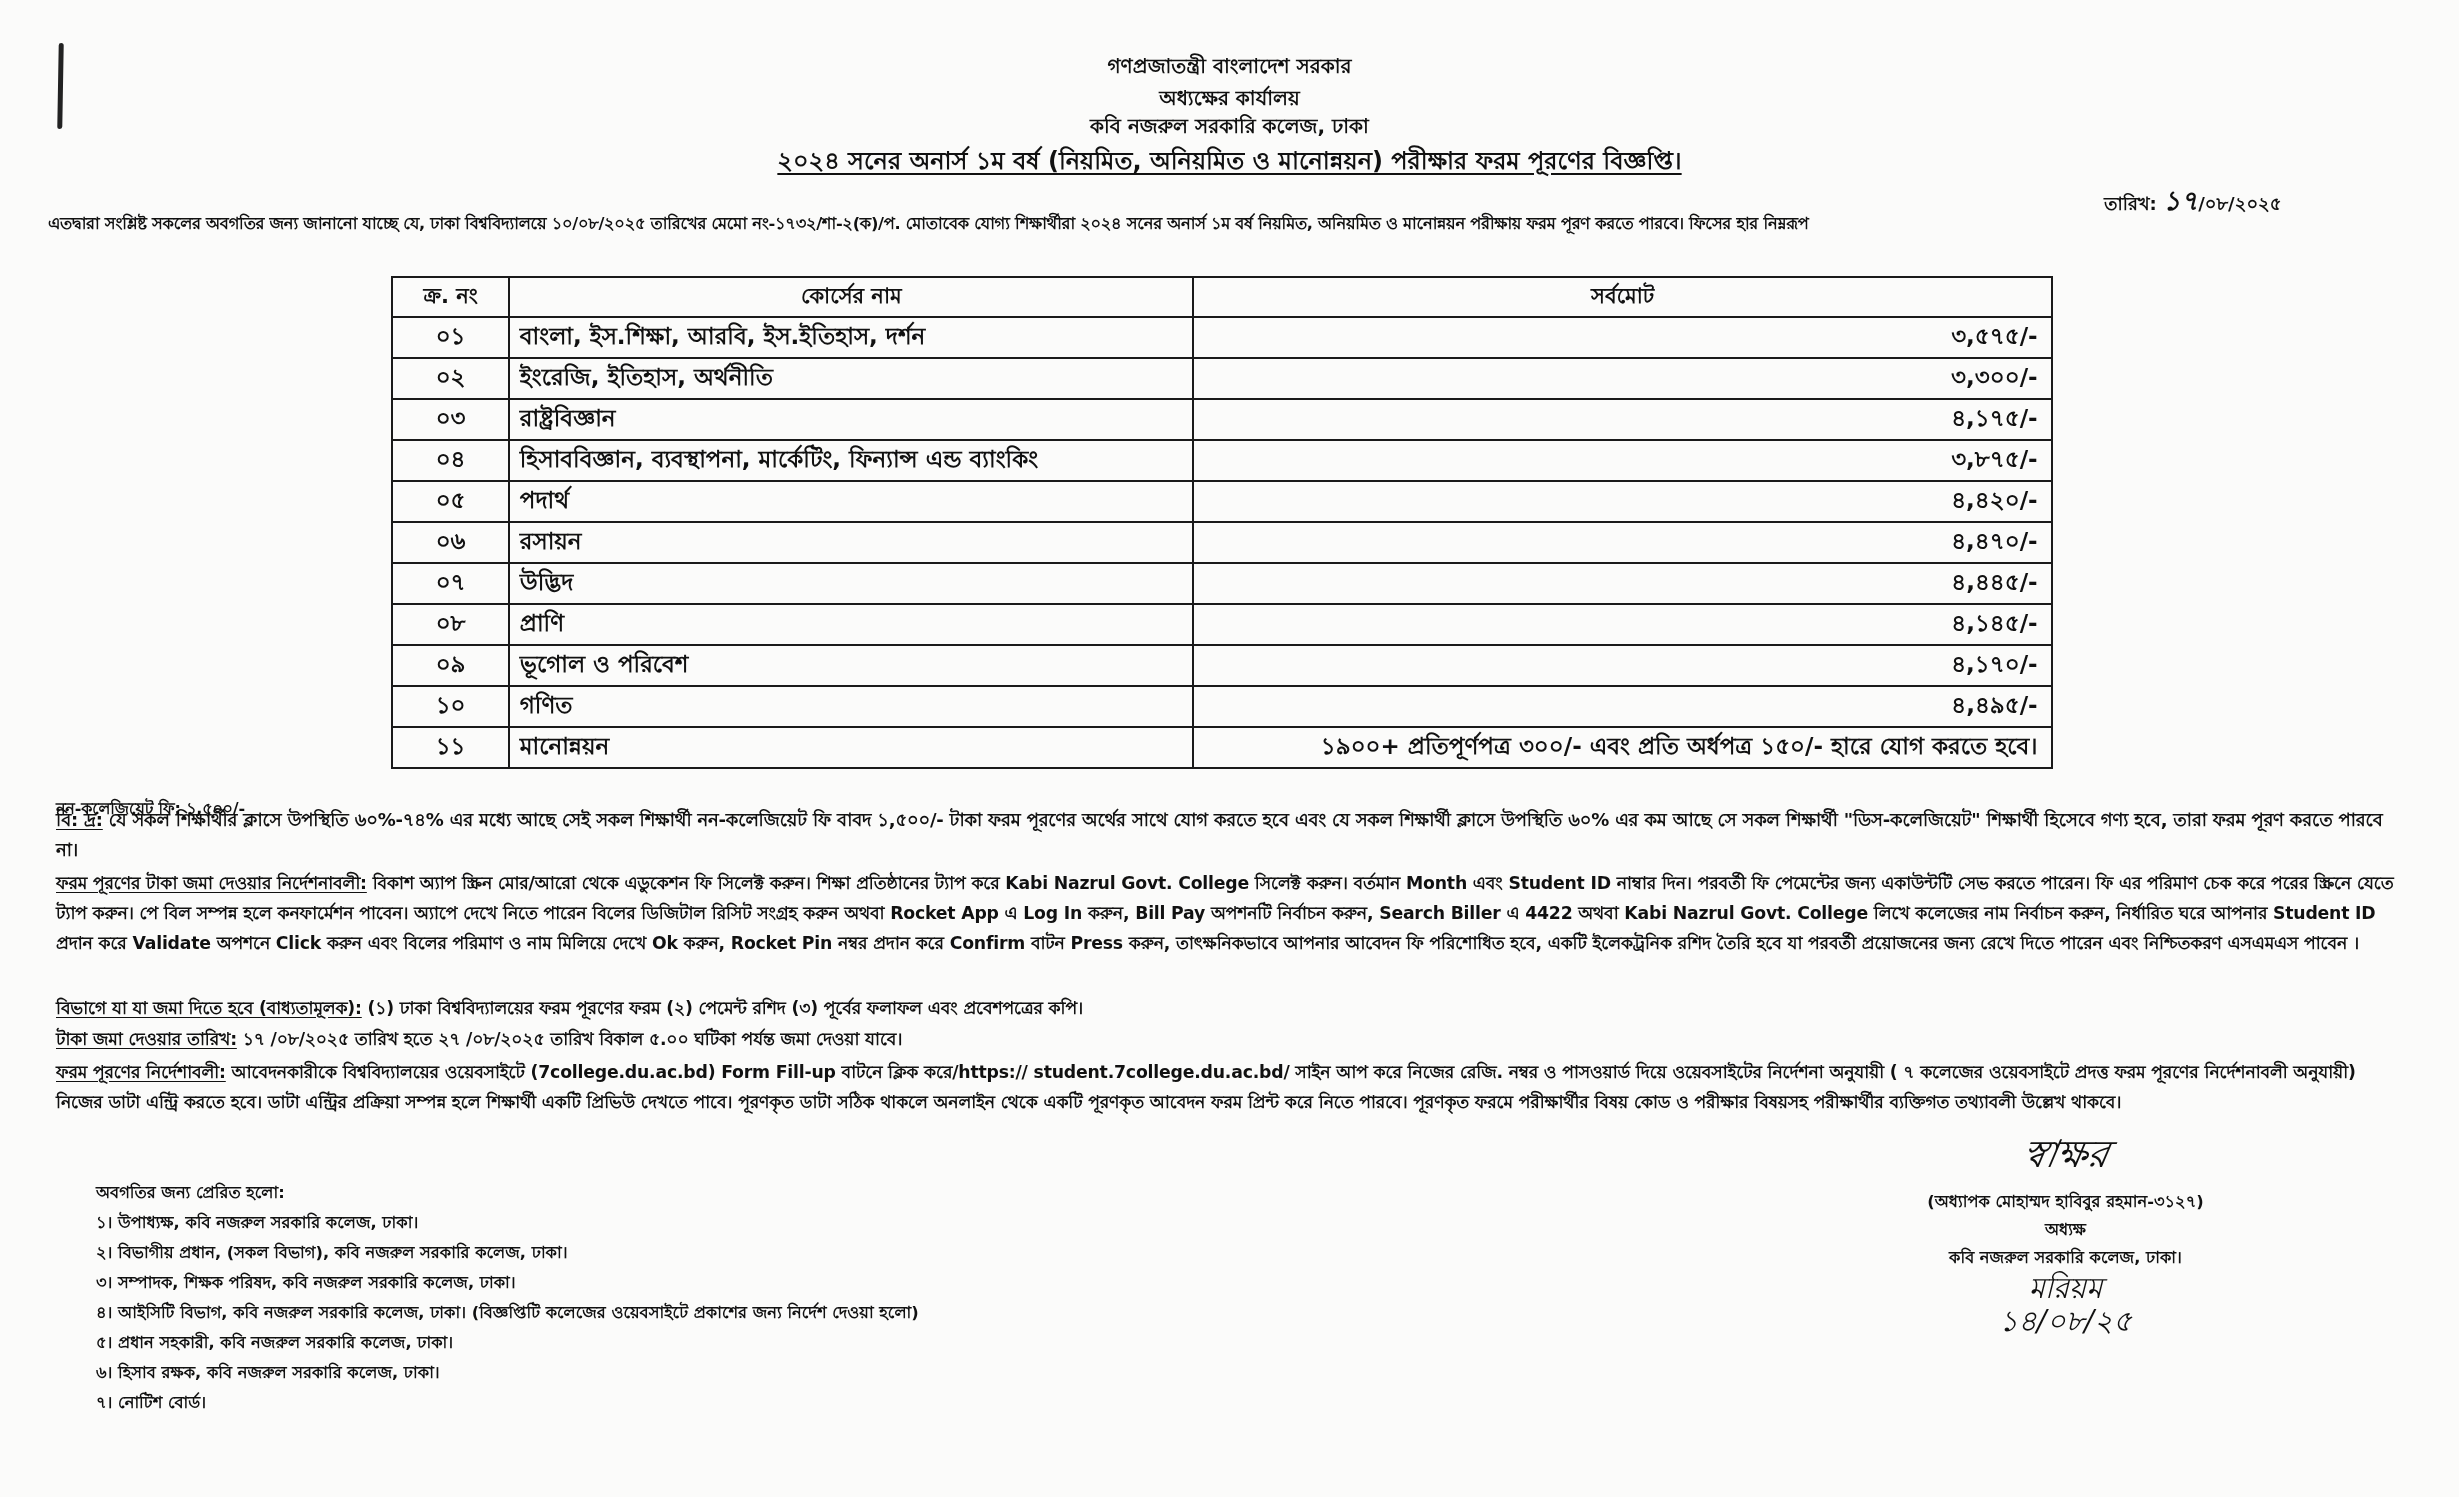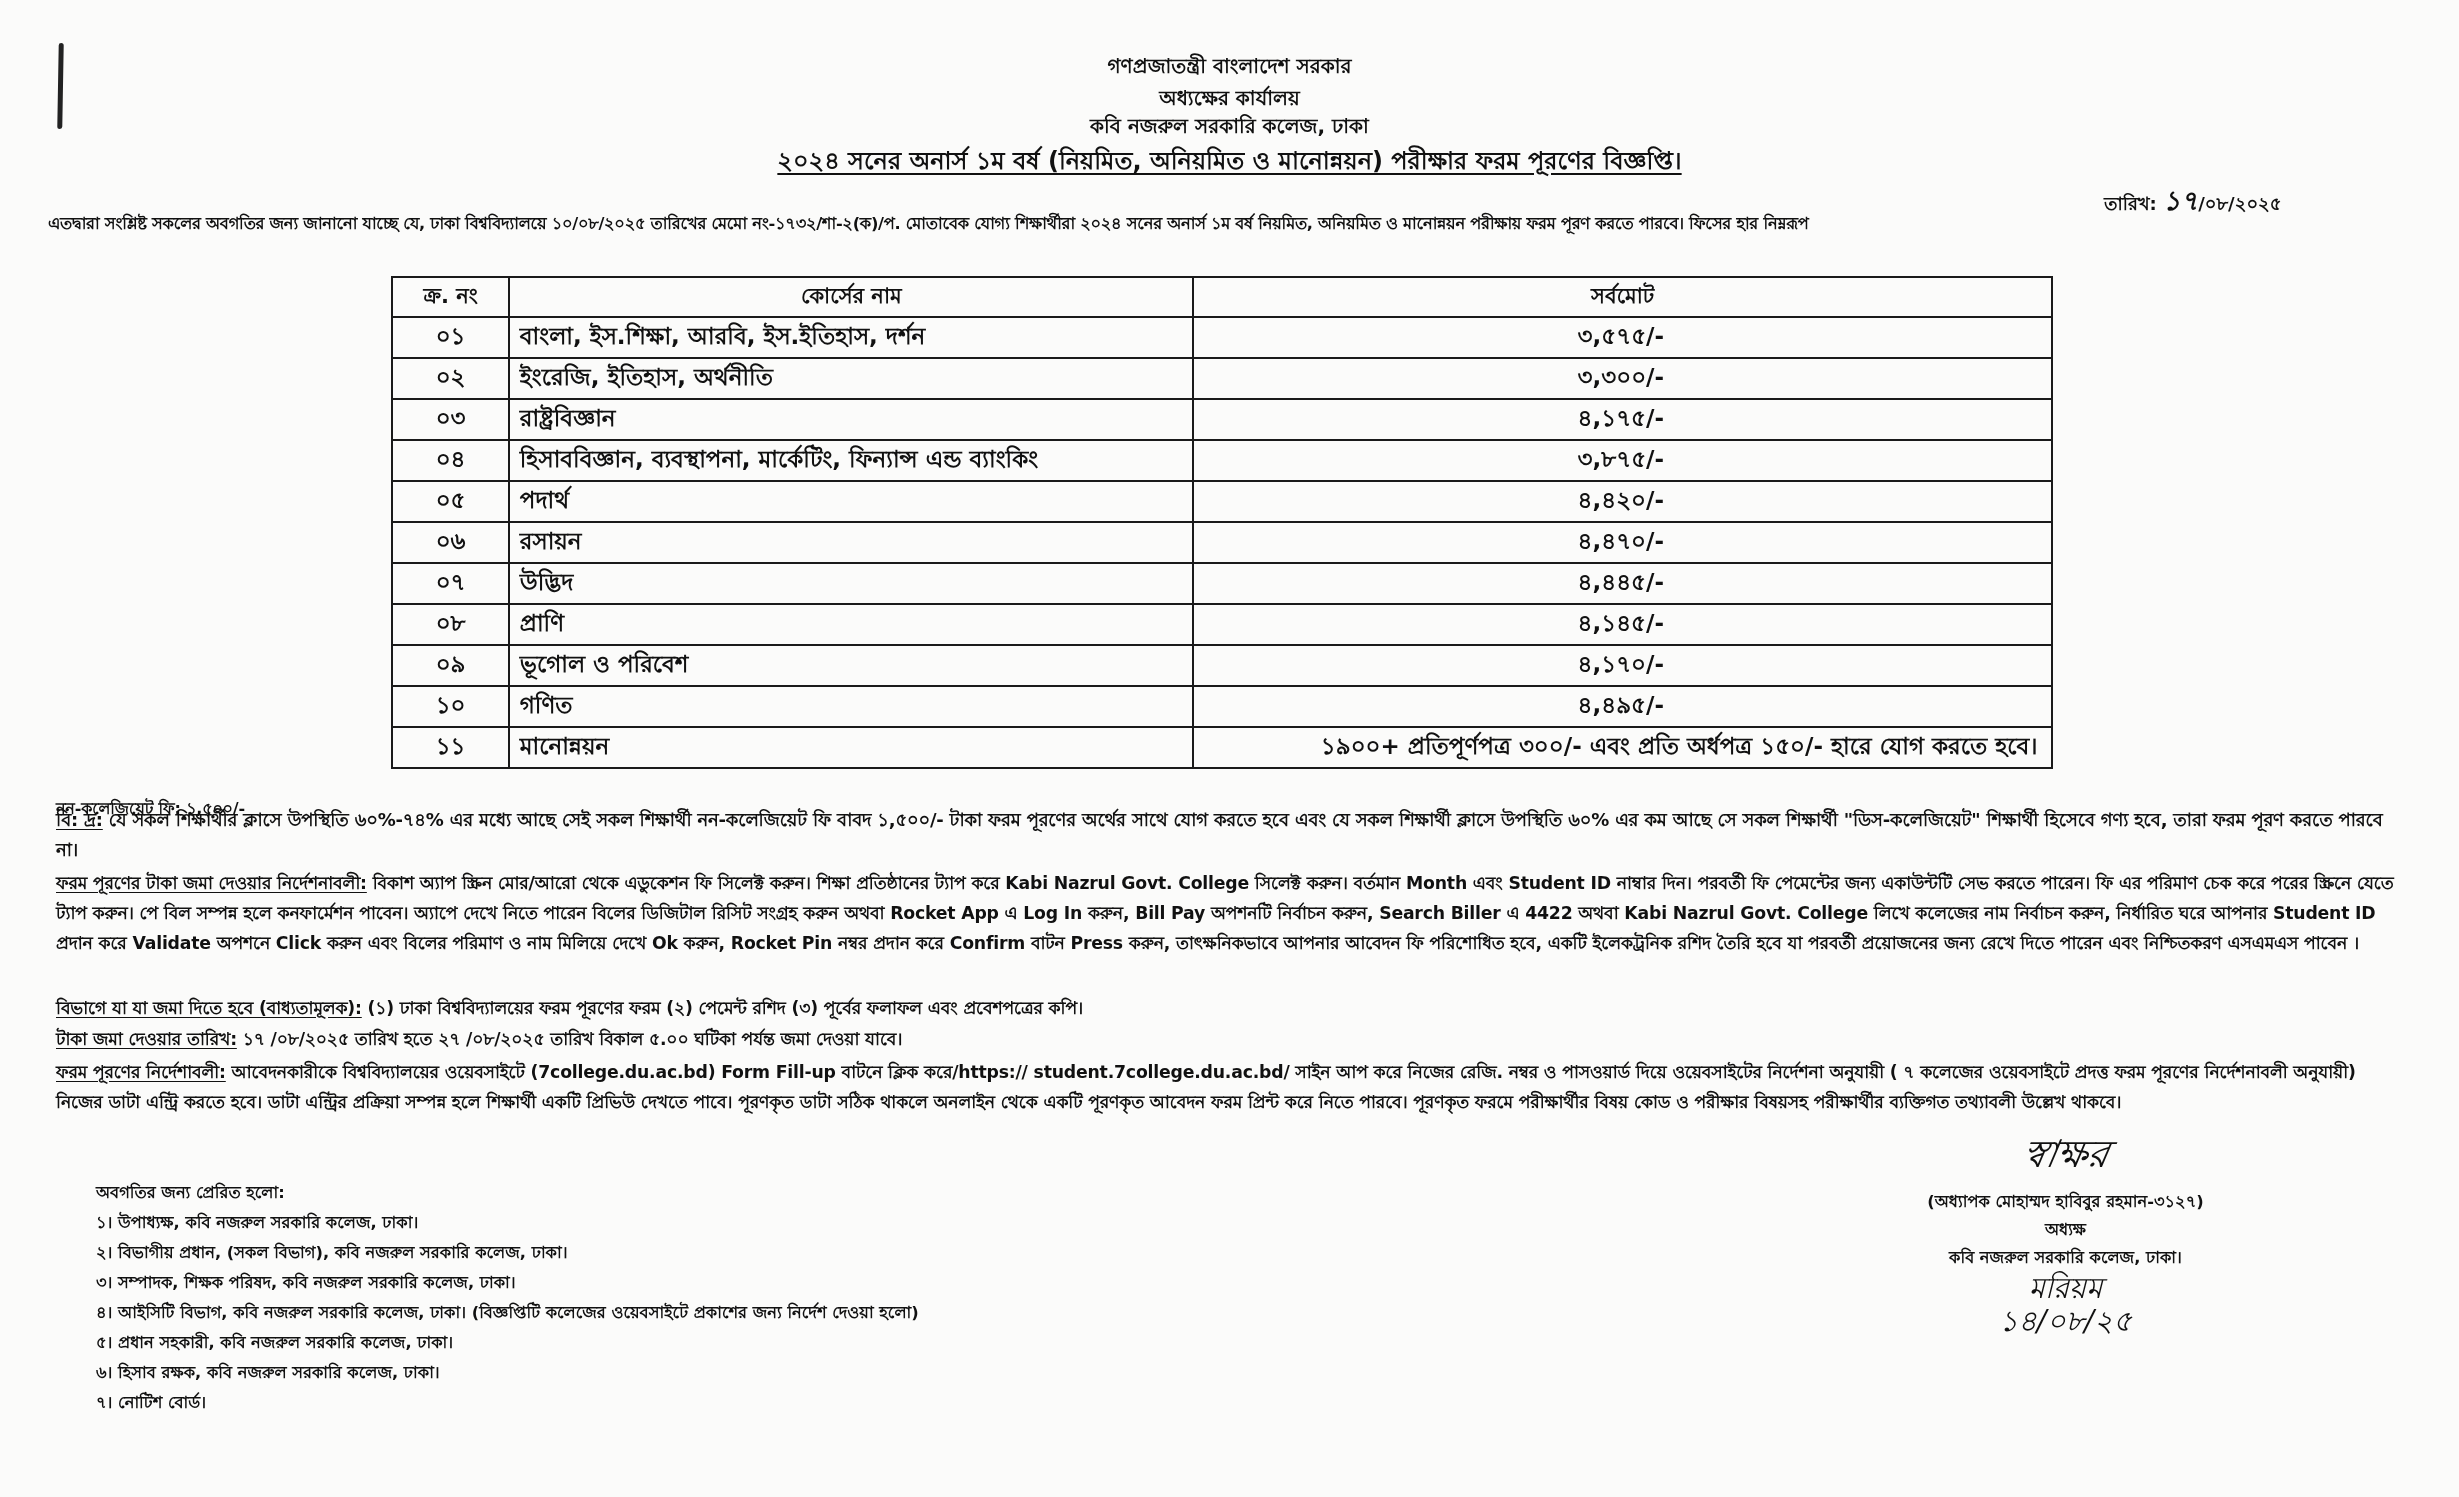--- a/index.html
+++ b/index.html
@@ -21,21 +21,21 @@
   table.fees {
     position:absolute; left:391px; top:276px; width:1662px;
     border-collapse:collapse; font-size:23px;
   }
   table.fees td, table.fees th {
     border:2.4px solid #1a1a1a; height:38px; padding:0 9.6px; font-weight:bold;
   }
   table.fees th { font-size:21px; font-weight:bold; }
   table.fees td.sl { text-align:center; width:96px; }
   table.fees td.course { width:663px; text-align:left; }
-  table.fees td.total { text-align:center; padding-right:13.4px; }
+  table.fees td.total { text-align:right; padding-right:13.4px; }
 
   .para { left:56px; width:2344px; font-size:18px; font-weight:bold; line-height:30px; letter-spacing:-0.2px; }
   .para .lbl { text-decoration:underline; text-underline-offset:2.9px; }
   .small { font-size:16px;margin-top:20px; }
 
   .cc { left:96px; top:1178px; font-size:16.3px; font-weight:bold; line-height:30px; }
   .sig { left:1854px; top:1124px; width:423px; }
   .sig-scrawl { font-family:"DejaVu Serif", serif; font-style:italic; font-size:38px; text-align:center; transform:skewX(-10deg); }
   .sig-line { text-align:center; font-size:16.3px; font-weight:bold; line-height:28px; }
   .sig2 { font-family:"DejaVu Serif", serif; font-style:italic; font-size:29px; text-align:center; line-height:33px; }

